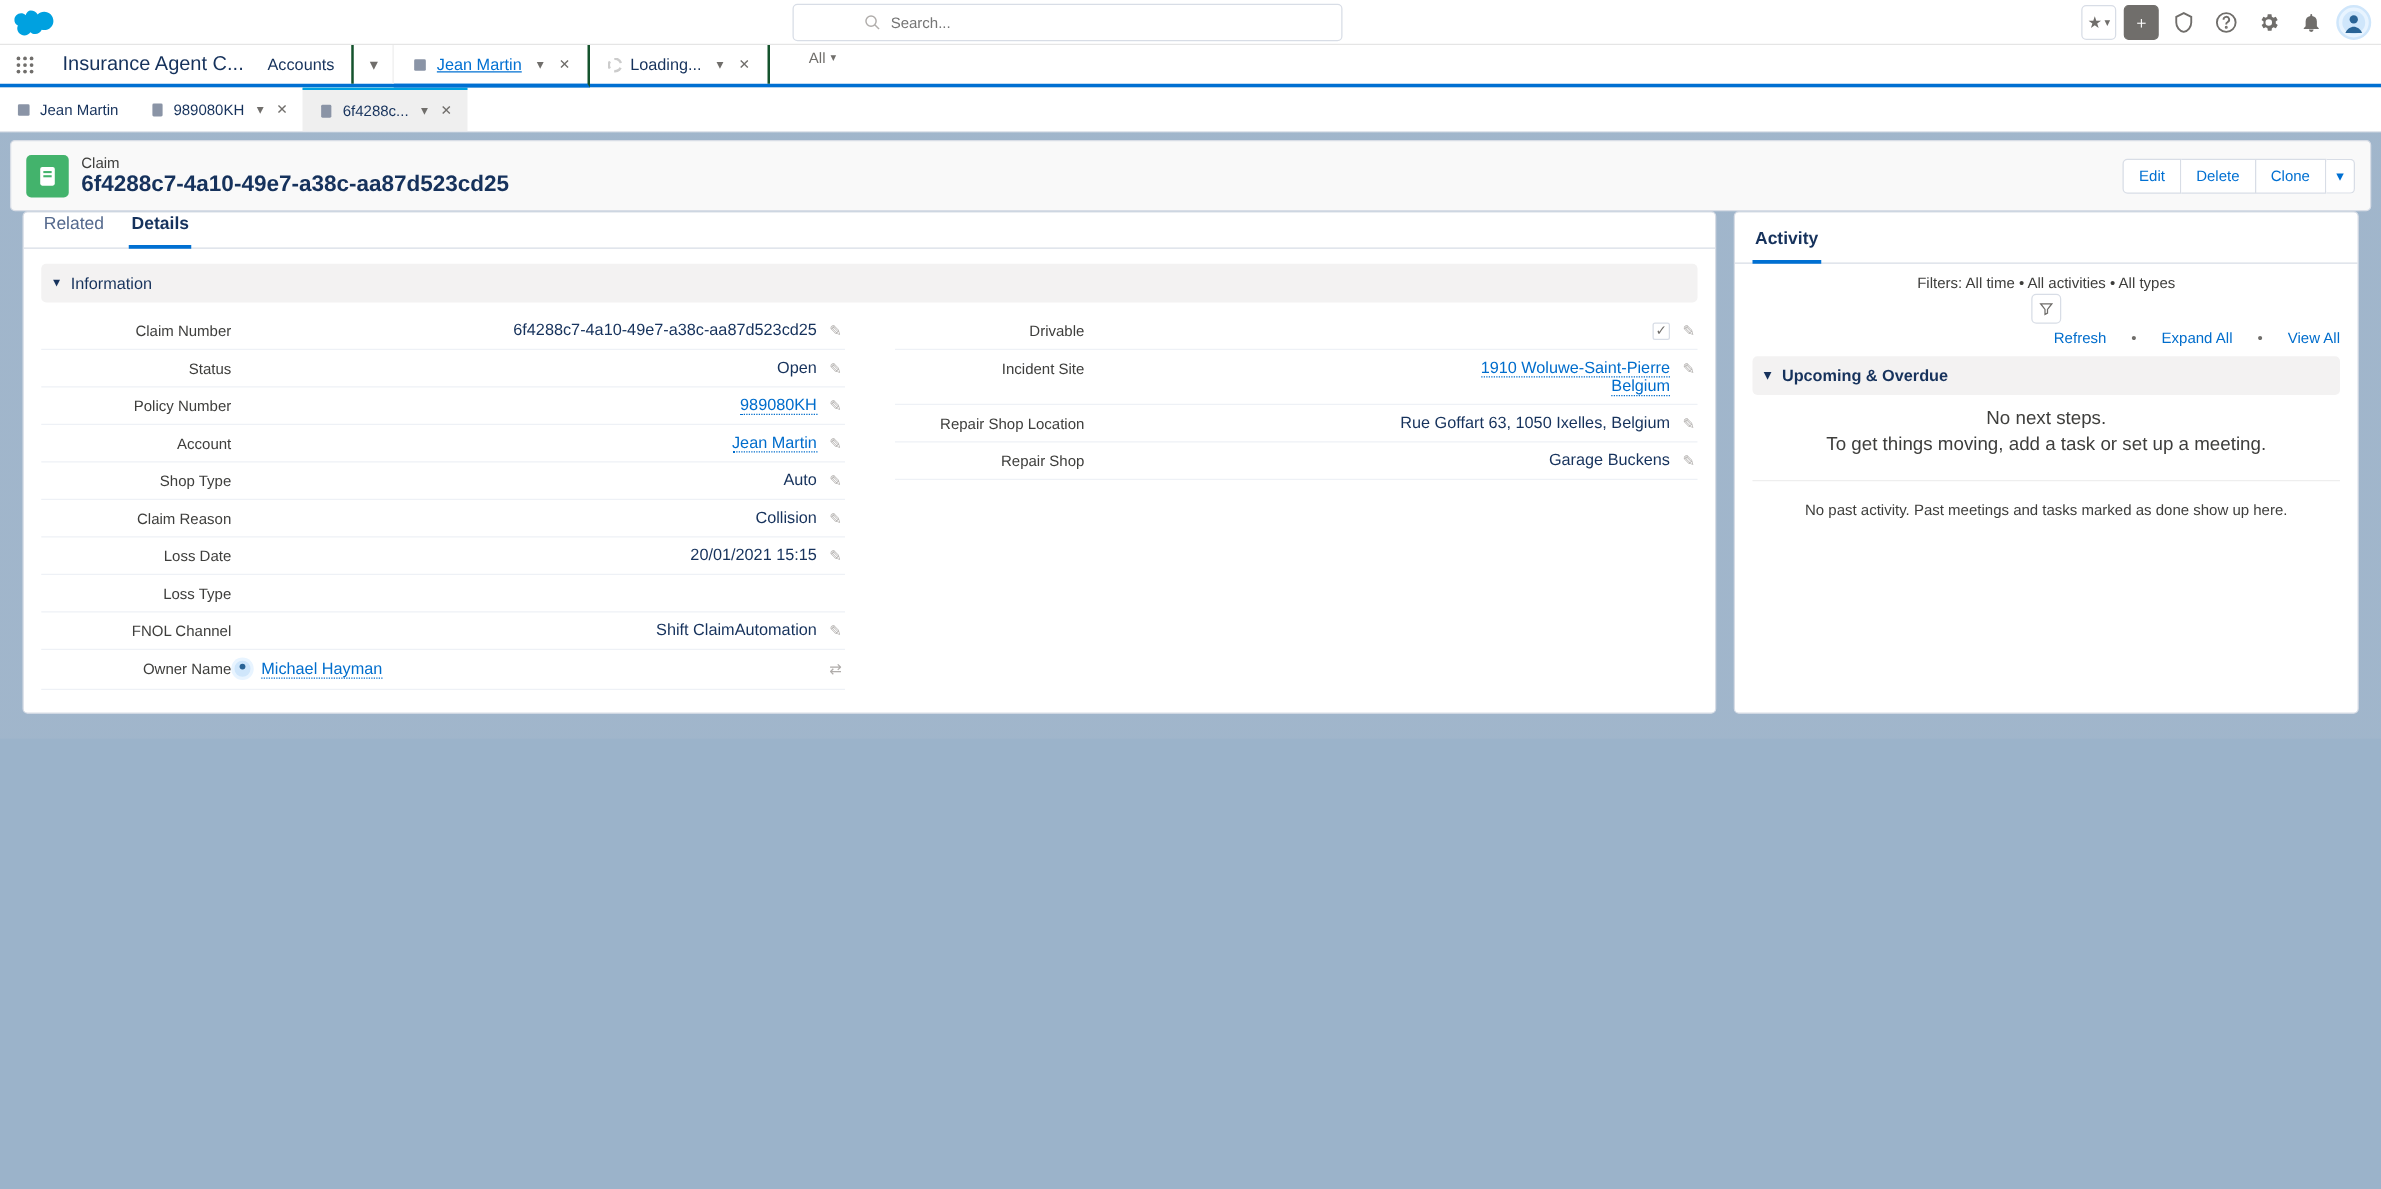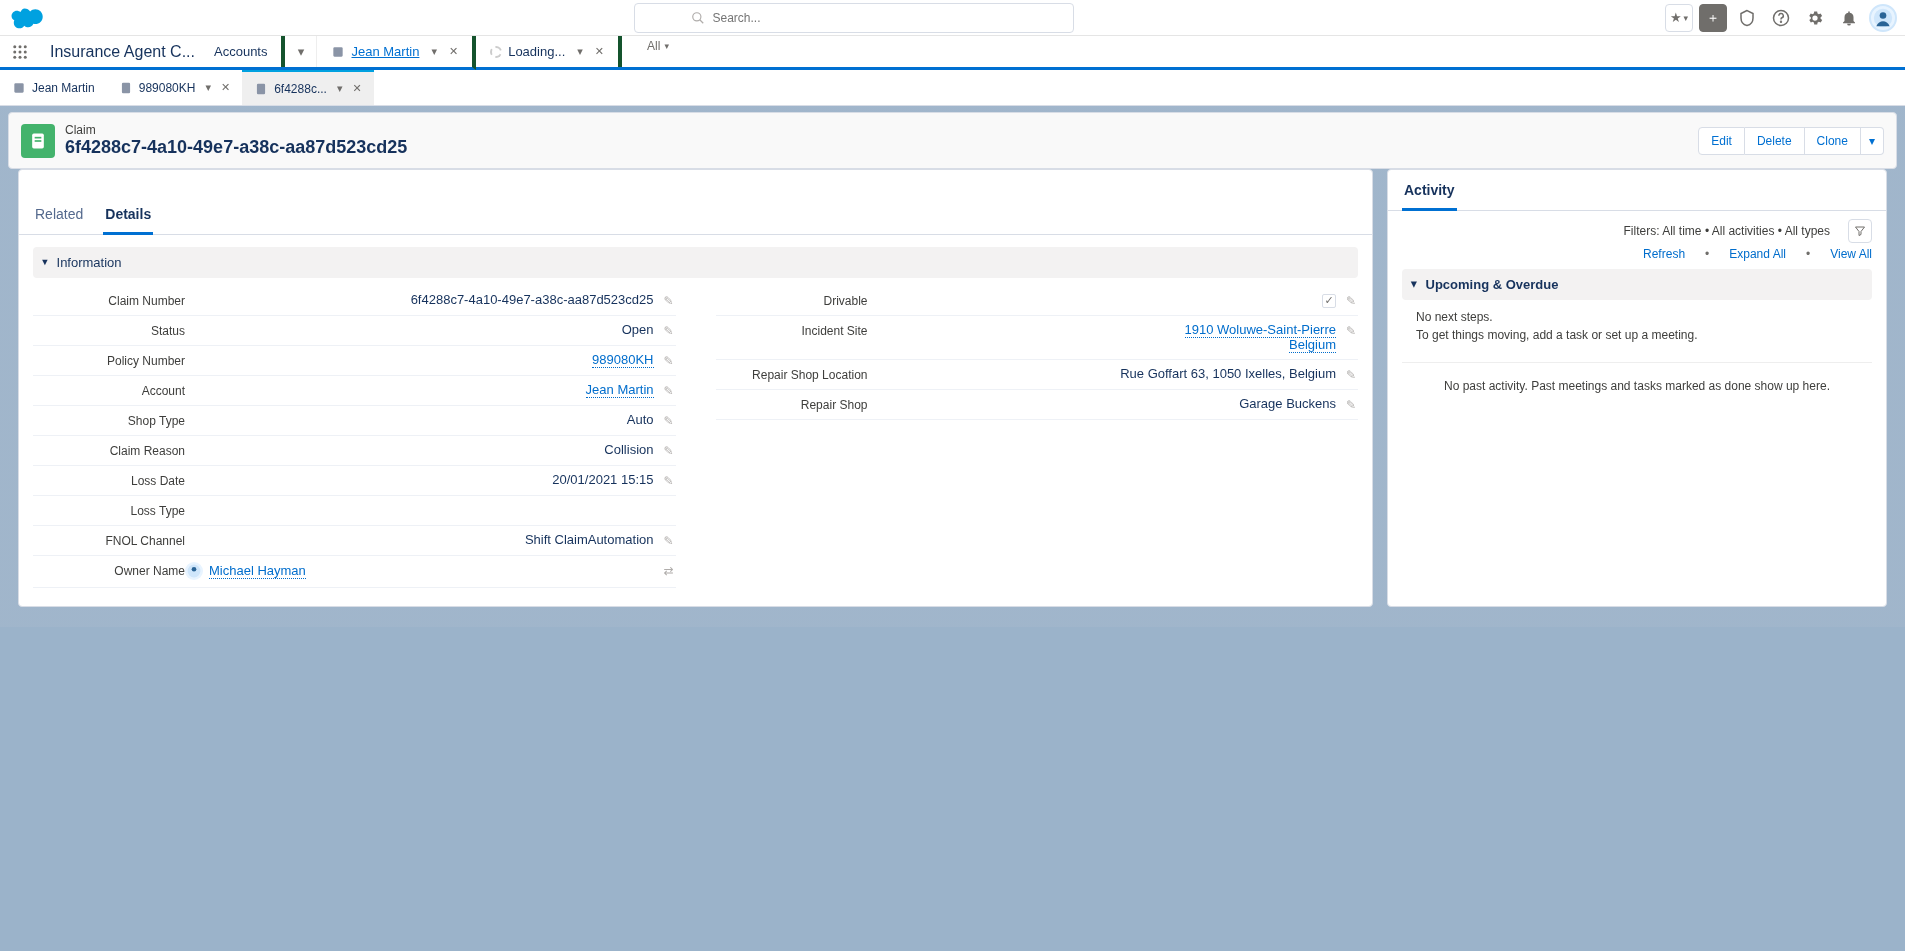--- a/index.html
+++ b/index.html
@@ -15,21 +15,21 @@
 .gh .find { flex:1; display:flex; align-items:center; padding:0 8px; gap:8px; }
 .gh .find input { border:none; outline:none; font-size:12px; width:100%; }
 .gh .hicon { width:28px; height:28px; display:flex; align-items:center; justify-content:center; color:#706e6b; cursor:pointer; margin-left:6px;}
 .gh .hicon.box { border:1px solid #d8dde6; border-radius:4px;}
 .gh .avatar { width:28px; height:28px; border-radius:50%; background:#e8f4ff; border:2px solid #cfe6fb; display:flex; align-items:center; justify-content:center; margin-left:6px; cursor:pointer;}
 
 
 .nav { height: 34px; background:#fff; border-bottom:3px solid #0070d2; display:flex; align-items:stretch; }
 .nav .waffle { width:40px; display:flex; align-items:center; justify-content:center; cursor:pointer;}
 .nav .appname { font-size:16px; font-weight:500; color:#16325c; display:flex; align-items:center; padding:0 10px; white-space:nowrap; max-width:160px; overflow:hidden; text-overflow:ellipsis;}
-.nav .tab { display:flex; align-items:center; padding:0 14px; border-right:4px solid #14532d; font-size:13px; color:#16325c; cursor:pointer; position:relative; gap:6px;text-align:right;}
+.nav .tab { display:flex; align-items:center; padding:0 14px; border-right:2px solid #14532d; font-size:13px; color:#16325c; cursor:pointer; position:relative; gap:6px;text-align:right;}
 .nav .tab .lbl { }
 .nav .tab .tabicon svg{ width:14px; height:14px;}
 .nav .tab.active { border-bottom:3px solid #0070d2; margin-bottom:-3px; }
 .nav .tab.active .lbl { color:#0070d2; text-decoration:underline; }
 .nav .tab .caret, .nav .tab .x { font-size:11px; color:#706e6b; margin-left:6px;}
 .nav .split-caret { width:32px; display:flex; align-items:center; justify-content:center; border-right:1px solid #eee; cursor:pointer; color:#706e6b;}
 .nav .spinnerdot { width:12px;height:12px; border:2px dashed #ccc; border-radius:50%;}
 
 
 .subtabs { height: 36px; background:#fff; border-bottom:1px solid #d8dde6; display:flex; align-items:stretch; }
@@ -55,49 +55,49 @@
 .rec-head .btns .more { border-left:none; border-radius:0 4px 4px 0; padding:6px 8px;}
 
 
 .main { display:flex; gap:14px; padding:0 10px 10px; }
 .card { background:#fff; border:1px solid #d8dde6; border-radius:4px; }
 .left-col { flex:1.92; }
 .right-col { width:500px; flex:0 0 500px;}
 
 
 .intabs { display:flex; gap:18px; padding:0 14px; border-bottom:1px solid #d8dde6; }
-.intabs .t { padding:0 2px 10px; font-size:14px; color:#54698d; cursor:pointer;margin-top:36px; }
+.intabs .t { padding:0 2px 10px; font-size:14px; color:#54698d; cursor:pointer; }
 .intabs .t.active { color:#16325c; font-weight:700; border-bottom:3px solid #0070d2; margin-bottom:-1px;}
 
 
 .section { margin:12px 14px 18px; }
 .section-head { background:#f3f2f2; border-radius:4px; padding:8px 10px; font-size:13px; color:#16325c; display:flex; align-items:center; gap:8px; cursor:pointer; margin-bottom:8px;}
 .section-head .chev { transform:rotate(90deg); font-size:11px;}
 .fields { display:flex; gap:40px;text-align:right; }
 .fcol { flex:1; }
 .row { display:flex; align-items:flex-start; border-bottom:1px solid #eef1f6; padding:6px 2px 7px; min-height:30px;}
 .row .lbl { width:150px; font-size:12px; color:#3e3e3c; padding-top:2px;}
 .row .val { flex:1; font-size:13px; color:#16325c; padding-right:20px; position:relative;}
 .row .val a { color:#006dcc; text-decoration:none; border-bottom:1px dotted #006dcc; }
 .row .edit { position:absolute; right:0; top:2px; color:#b0adab; font-size:12px; cursor:pointer;}
 .cbx { width:14px; height:14px; border:1px solid #d8dde6; border-radius:2px; display:inline-flex; align-items:center; justify-content:center; color:#706e6b; font-size:11px;}
 .userpill { display:flex; align-items:center; gap:6px;}
 .userpill .uav{ width:18px;height:18px;border-radius:50%; background:#e8f4ff; display:flex;align-items:center;justify-content:center;}
 
 
 .activity-tabs { display:flex; padding:0 14px; border-bottom:1px solid #d8dde6;}
 .activity-tabs .t { padding:12px 2px 10px; font-size:14px; font-weight:700; color:#16325c; border-bottom:3px solid #0070d2; margin-bottom:-1px;}
-.filters-row { display:flex; justify-content:flex-end; align-items:center; padding:8px 14px 4px; font-size:12px; color:#3e3e3c; gap:18px;}
+.filters-row { display:flex; justify-content:flex-end; align-items:center; padding:8px 14px 4px; font-size:12px; color:#3e3e3c; gap:2px;flex-direction:column;}
 .filters-row .funnel { border:1px solid #d8dde6; border-radius:4px; width:24px; height:24px; display:flex; align-items:center; justify-content:center; cursor:pointer; color:#706e6b;}
 .links-row { display:flex; justify-content:flex-end; padding:0 14px 8px; font-size:12px; gap:20px;}
 .links-row a { color:#006dcc; text-decoration:none; cursor:pointer;}
 .links-row .sep{ color:#706e6b;}
 .accordion { margin:0 14px 10px; }
 .acc-head { background:#f3f2f2; border-radius:4px; padding:8px 10px; font-size:13px; font-weight:700; display:flex; align-items:center; gap:8px; cursor:pointer;}
-.acc-body { padding:10px 14px; font-size:12px; color:#3e3e3c;}
+.acc-body { text-align:center; padding:10px 14px; font-size:15px; color:#3e3e3c;}
 .acc-body .sub { margin-top:4px;}
 .sep-line { border-top:1px solid #eee; margin:10px 14px;}
 .past { text-align:center; font-size:12px; color:#3e3e3c; padding:6px 14px 16px;}
 
 svg { display:block;}
 .pencil-icon::before{ content:"✎"; }
 </style>
 </head>
 <body>
 

